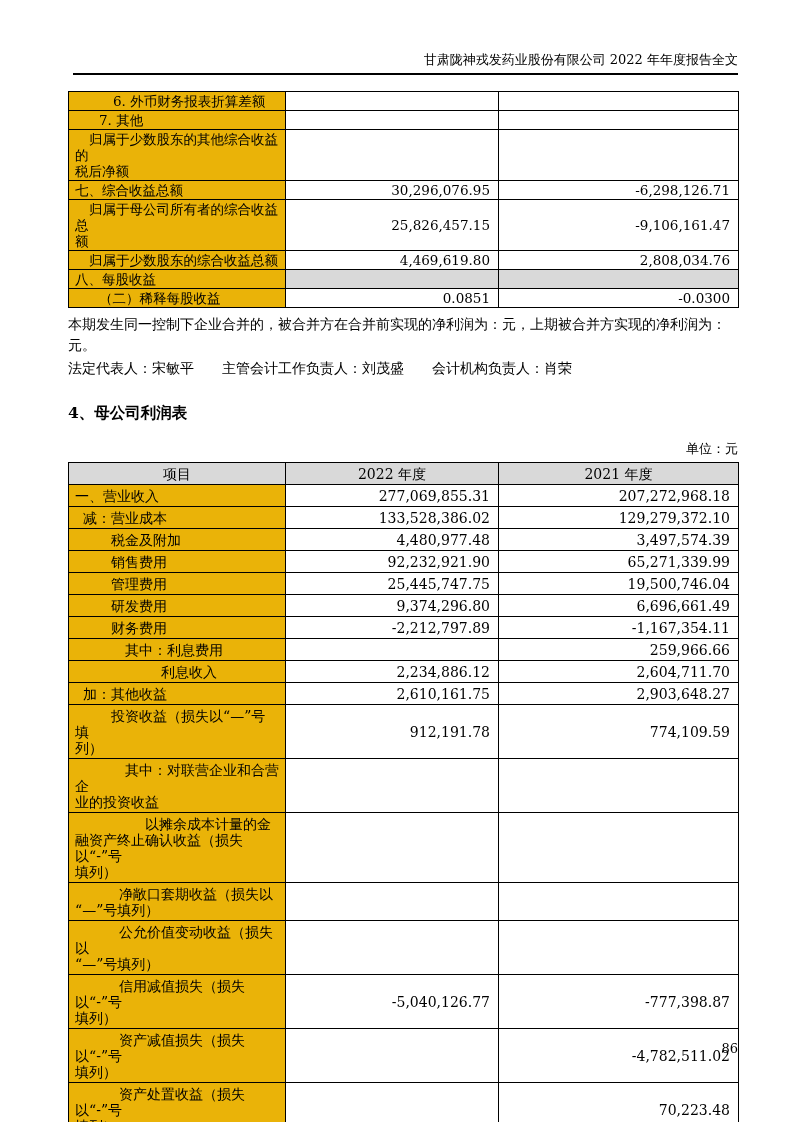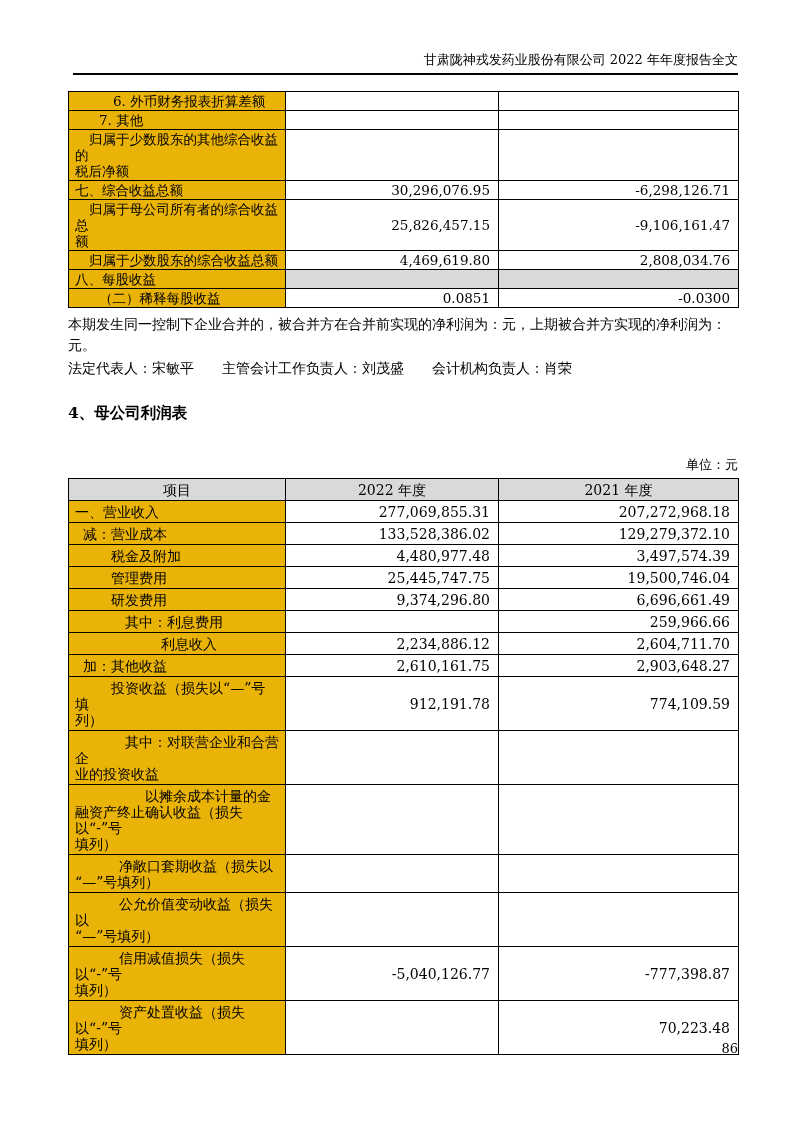--- a/index.html
+++ b/index.html
@@ -68,21 +68,21 @@
     line-height: 21px;
     margin-top: 6px;
   }
   .note + .note { margin-top: 2px; }
   .section-title {
     margin-top: 24px;
     font-size: 15.5px;
     font-weight: bold;
   }
   .unit-label {
-    margin-top: 32px;
+    margin-top: 16px;
     margin-bottom: 2px;
     text-align: right;
     font-size: 13px;
   }
   .page-number {
     position: absolute;
     right: 55px;
     bottom: 66px;
     font-size: 13px;
   }
@@ -178,28 +178,38 @@
             <td class="lbl" style="text-indent: 8px;">减：营业成本</td>
             <td class="num">133,528,386.02</td>
             <td class="num">129,279,372.10</td>
           </tr>
           <tr>
             <td class="lbl" style="text-indent: 36px;">税金及附加</td>
             <td class="num">4,480,977.48</td>
             <td class="num">3,497,574.39</td>
           </tr>
           <tr>
+            <td class="lbl" style="text-indent: 36px;">销售费用</td>
+            <td class="num">92,232,921.90</td>
+            <td class="num">65,271,339.99</td>
+          </tr>
+          <tr>
             <td class="lbl" style="text-indent: 36px;">管理费用</td>
             <td class="num">25,445,747.75</td>
             <td class="num">19,500,746.04</td>
           </tr>
           <tr>
             <td class="lbl" style="text-indent: 36px;">研发费用</td>
             <td class="num">9,374,296.80</td>
             <td class="num">6,696,661.49</td>
+          </tr>
+          <tr>
+            <td class="lbl" style="text-indent: 36px;">财务费用</td>
+            <td class="num">-2,212,797.89</td>
+            <td class="num">-1,167,354.11</td>
           </tr>
           <tr>
             <td class="lbl" style="text-indent: 50px;">其中：利息费用</td>
             <td class="num"></td>
             <td class="num">259,966.66</td>
           </tr>
           <tr>
             <td class="lbl" style="text-indent: 86px;">利息收入</td>
             <td class="num">2,234,886.12</td>
             <td class="num">2,604,711.70</td>
@@ -240,20 +250,26 @@
             <td class="num"></td>
             <td class="num"></td>
           </tr>
           <tr>
             <td class="lbl" style="text-indent: 44px;">信用减值损失（损失以“-”号
 填列）</td>
             <td class="num">-5,040,126.77</td>
             <td class="num">-777,398.87</td>
           </tr>
           <tr>
+            <td class="lbl" style="text-indent: 44px;">资产减值损失（损失以“-”号
+填列）</td>
+            <td class="num"></td>
+            <td class="num">-4,782,511.02</td>
+          </tr>
+          <tr>
             <td class="lbl" style="text-indent: 44px;">资产处置收益（损失以“-”号
 填列）</td>
             <td class="num"></td>
             <td class="num">70,223.48</td>
           </tr>
         </tbody>
     </table>
 
   </div>
 

